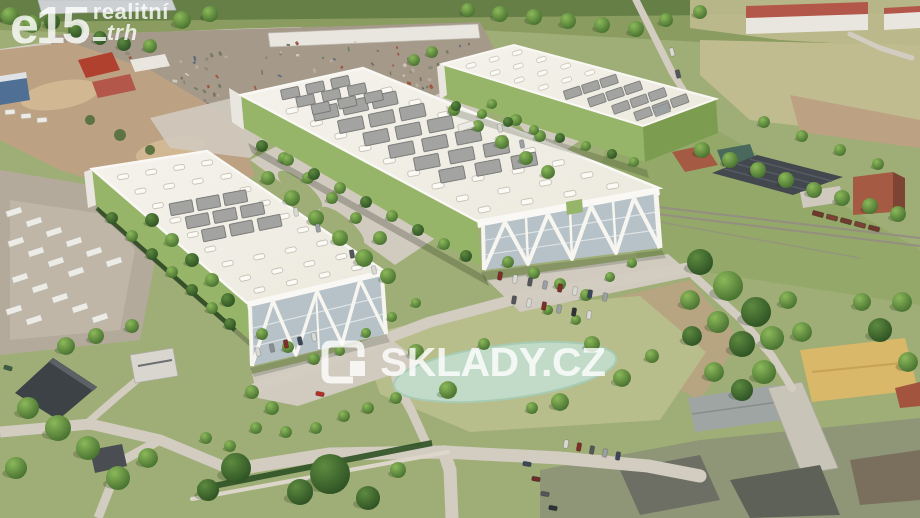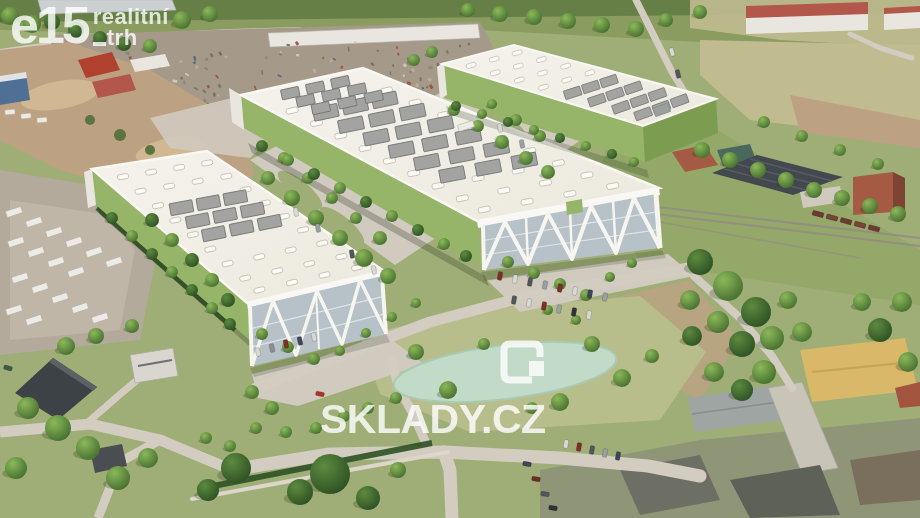--- a/index.html
+++ b/index.html
@@ -1,27 +1,27 @@
 <!DOCTYPE html>
 <html style="--grass: #9fae77; --grassDry: #b8bd8c; --hill: #8a9c60; --hillTrees: #5f7a42; --khaki: #c0bc90; --dirt: #bda183; --dirtLight: #d1b893; --scrap: #a59a8a; --yard: #b3aa9b; --yardLight: #c6beb0; --paving: #d0cabf; --road: #d2ccc1; --roadLight: #dcd6cb; --roofWhite: #f2efe7; --fascia: #f9f8f4; --greenWall: #97b568; --greenWallDark: #7c9c50; --glass: #b6c2c8; --truss: #f7f5f0; --solar: #a3a4a2; --solarDark: #6f706e; --skylight: #fbfaf5; --pond: #c2dbc9; --pondEdge: #a8cbb4; --redRoof: #b2574a; --brick: #a55a43; --brickDark: #7e4433; --darkHall: #43484e; --darkBld: #3d4246; --whiteBld: #e9e6e0; --tanRoof: #d9b869; --tanRidge: #c6a355; --grayRoof: #9fa5a3; --rail: #958f82; --treeLight: #86b355; --treeDark: #46702f; --treeDeep: #2e5224;"><head>
 <meta charset="utf-8">
 <style>
   html,body{margin:0;padding:0;background:#222;}
   .stage{position:relative;width:920px;height:518px;overflow:hidden;
          font-family:"Liberation Sans",sans-serif;background:#9fae77;}
   .stage svg{position:absolute;left:0;top:0;display:block;}
   
   .wm{position:absolute;color:rgba(255,255,255,.8);user-select:none;}
-  #wm-e15{top:2px;left:10px;display:flex;align-items:flex-end;}
+  #wm-e15{top:2px;left:10px;display:flex;align-items:flex-start;}
   .e15-main{font-size:52px;font-weight:bold;letter-spacing:-3px;line-height:.9;}
   .e15-sub{margin-left:5px;font-size:22px;font-weight:bold;line-height:.95;letter-spacing:.5px;}
-  .e15-trh-row{display:flex;}
+  .e15-trh-row{display:flex;font-style:italic;}
   .e15-underscore{width:13px;height:4px;background:rgba(255,255,255,.8);
                   align-self:flex-end;margin:0 1px 3px 0;}
-  #wm-sklady{top:339px;left:320px;display:flex;align-items:flex-end;gap:13px;flex-direction:column;}
+  #wm-sklady{top:339px;left:320px;display:flex;align-items:center;gap:13px;}
   .sklady-text{font-size:41px;font-weight:bold;letter-spacing:-.5px;line-height:1;}
   .sklady-icon svg{position:static;display:block;}
 </style>
 </head>
 <body>
 
 <div class="stage">
 
 <svg viewBox="0 0 920 518" width="920" height="518">
   <defs>

